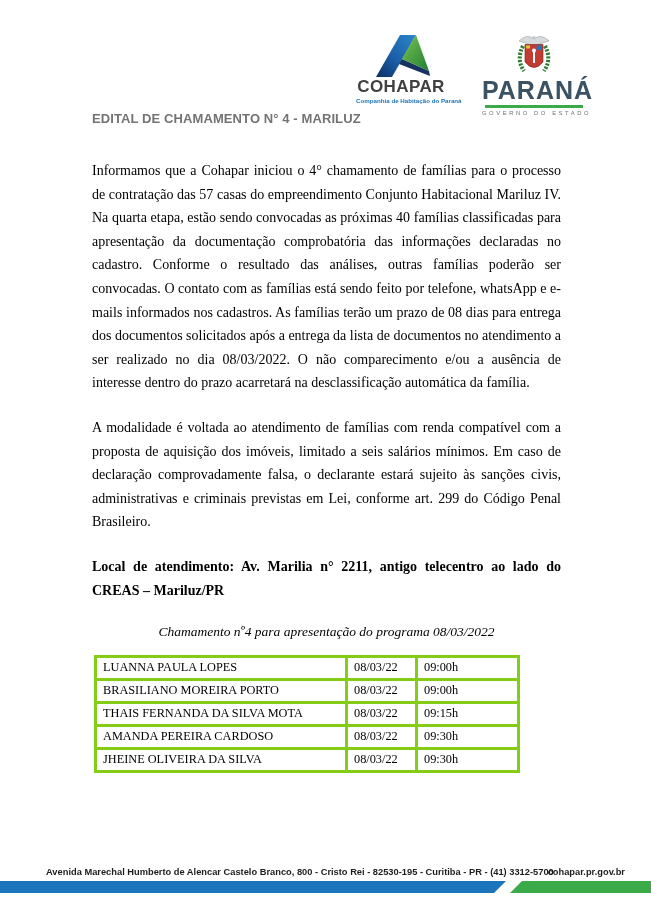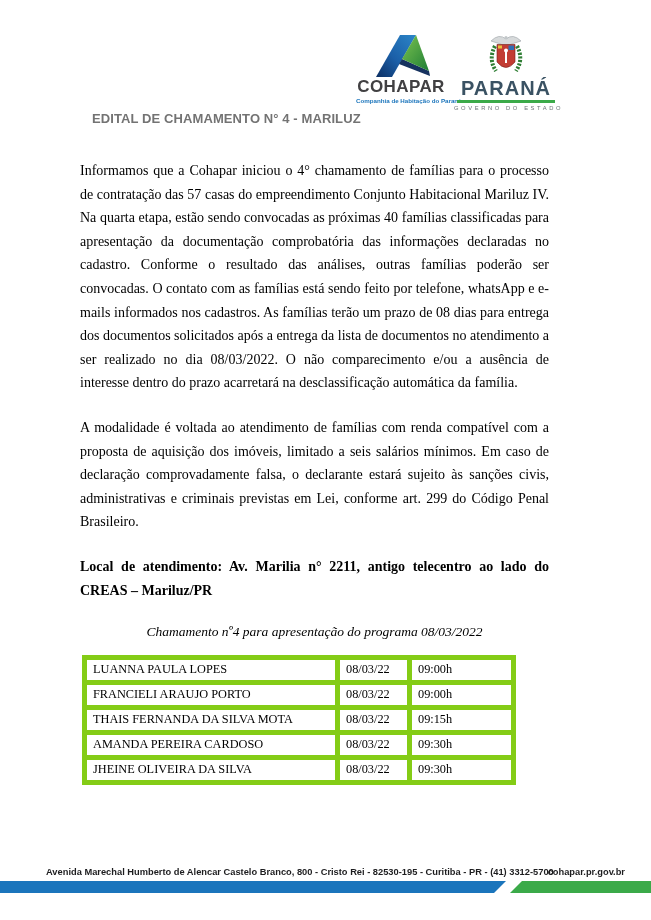--- a/index.html
+++ b/index.html
@@ -2,44 +2,44 @@
 <html><head>
 <meta charset="utf-8">
 <style>
   html,body { margin:0; padding:0; background:#fff; }
   .page {
     position:relative; width:651px; height:920px; background:#ffffff;
     overflow:hidden; font-family:"Liberation Serif", serif; color:#000;
   }
 
   
-  .logos { position:absolute; left:356px; top:33px; display:flex; gap:8px; align-items:flex-start; }
+  .logos { position:absolute; left:356px; top:33px; display:flex; gap:36px; align-items:flex-start; }
   .cohapar { width:90px; text-align:center; }
   .cohapar svg { display:block; margin:0 auto; }
   .cohapar-name { font-family:"Liberation Sans",sans-serif; font-weight:bold; font-size:17px; letter-spacing:.4px; color:#414042; line-height:1.05; margin-top:1px; }
   .cohapar-sub  { font-family:"Liberation Sans",sans-serif; font-weight:bold; font-size:6.2px; color:#1b75bc; white-space:nowrap; margin-top:1px; }
   .parana { width:104px; text-align:center; }
   .parana svg { display:block; margin:0 auto; }
-  .parana-name { font-family:"Liberation Sans",sans-serif; font-weight:bold; font-size:20px; letter-spacing:1px; color:#3a5263; line-height:1; margin-top:1px; }
+  .parana-name { font-family:"Liberation Sans",sans-serif; font-weight:bold; font-size:25px; letter-spacing:1px; color:#3a5263; line-height:1; margin-top:1px; }
   .parana-rule { height:2.5px; background:#3baa49; margin:2px 3px 0; }
   .parana-sub  { font-family:"Liberation Sans",sans-serif; font-size:5.8px; letter-spacing:2.6px; color:#6b7477; white-space:nowrap; margin-top:2px; }
 
   
   .title {
     position:absolute; left:92px; top:111px; margin:0;
     font-family:"Liberation Sans",sans-serif; font-size:13px; font-weight:bold; color:#737373;
     letter-spacing:.1px;
   }
-  .content { position:absolute; left:80px; top:159px; width:469px; }
+  .content { position:absolute; left:92px; top:159px; width:469px; }
   .body-p   { margin:0 0 21px; font-size:14px; line-height:23.6px; text-align:justify; }
   .location { margin:0 0 22px; font-size:14px; line-height:23.6px; font-weight:bold; text-align:justify; }
   .caption  { margin:0 0 15px; font-size:13.5px; font-style:italic;text-align:center; }
 
   .schedule { border-collapse:collapse; width:418px; margin-left:2px; font-size:12.3px; table-layout:fixed; }
-  .schedule td { border:5px solid #84cc16; padding:2px 6px 3px; line-height:13.5px; vertical-align:middle; height:15px; overflow:hidden; }
+  .schedule td { border:3px solid #84cc16; padding:2px 6px 3px; line-height:13.5px; vertical-align:middle; height:15px; overflow:hidden; }
   td.col-name { width:236px; }
   td.col-date { width:55px; }
   td.col-time { width:87px; }
 
   
   .footer-address {
     position:absolute; left:46px; top:867px; width:440px; text-align:center;
     font-family:"Liberation Sans",sans-serif; font-size:9.3px; font-weight:bold; color:#1d1d1f; white-space:nowrap;
   }
   .footer-site {
@@ -110,21 +110,21 @@
     <p class="location">Local de atendimento: Av. Marilia n° 2211, antigo telecentro ao lado do CREAS – Mariluz/PR</p>
     <p class="caption">Chamamento nº4 para apresentação do programa 08/03/2022</p>
     <table class="schedule">
       <tbody>
           <tr>
             <td class="col-name">LUANNA PAULA LOPES</td>
             <td class="col-date">08/03/22</td>
             <td class="col-time">09:00h</td>
           </tr>
           <tr>
-            <td class="col-name">FRANCIELI ARAUJO PORTO</td>
+            <td class="col-name">BRASILIANO MOREIRA PORTO</td>
             <td class="col-date">08/03/22</td>
             <td class="col-time">09:00h</td>
           </tr>
           <tr>
             <td class="col-name">THAIS FERNANDA DA SILVA MOTA</td>
             <td class="col-date">08/03/22</td>
             <td class="col-time">09:15h</td>
           </tr>
           <tr>
             <td class="col-name">AMANDA PEREIRA CARDOSO</td>

